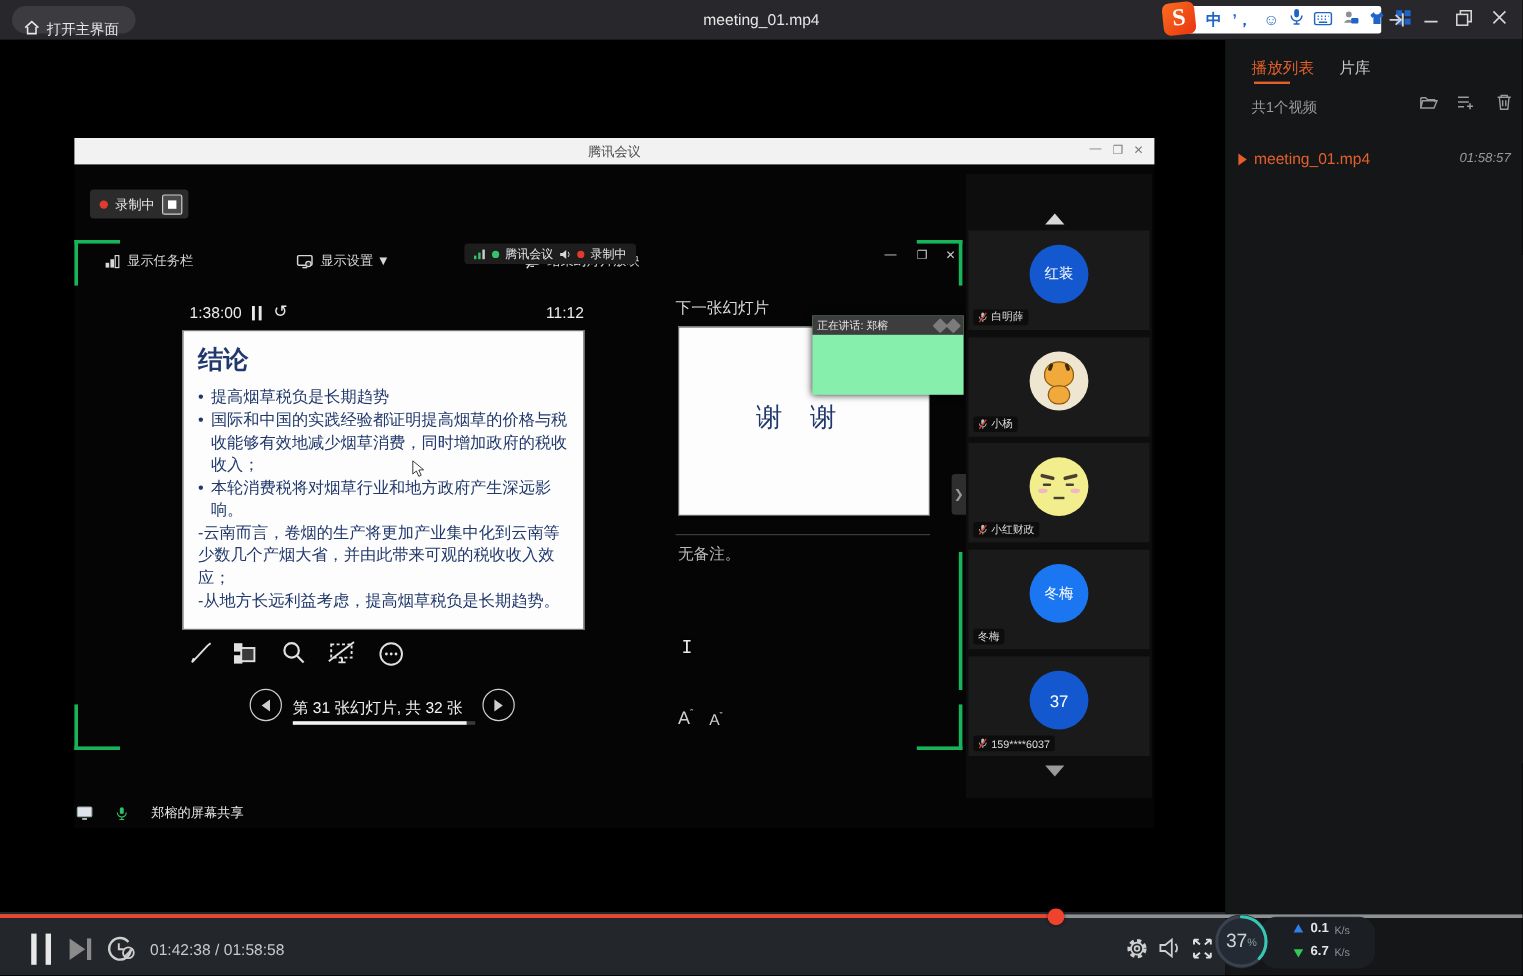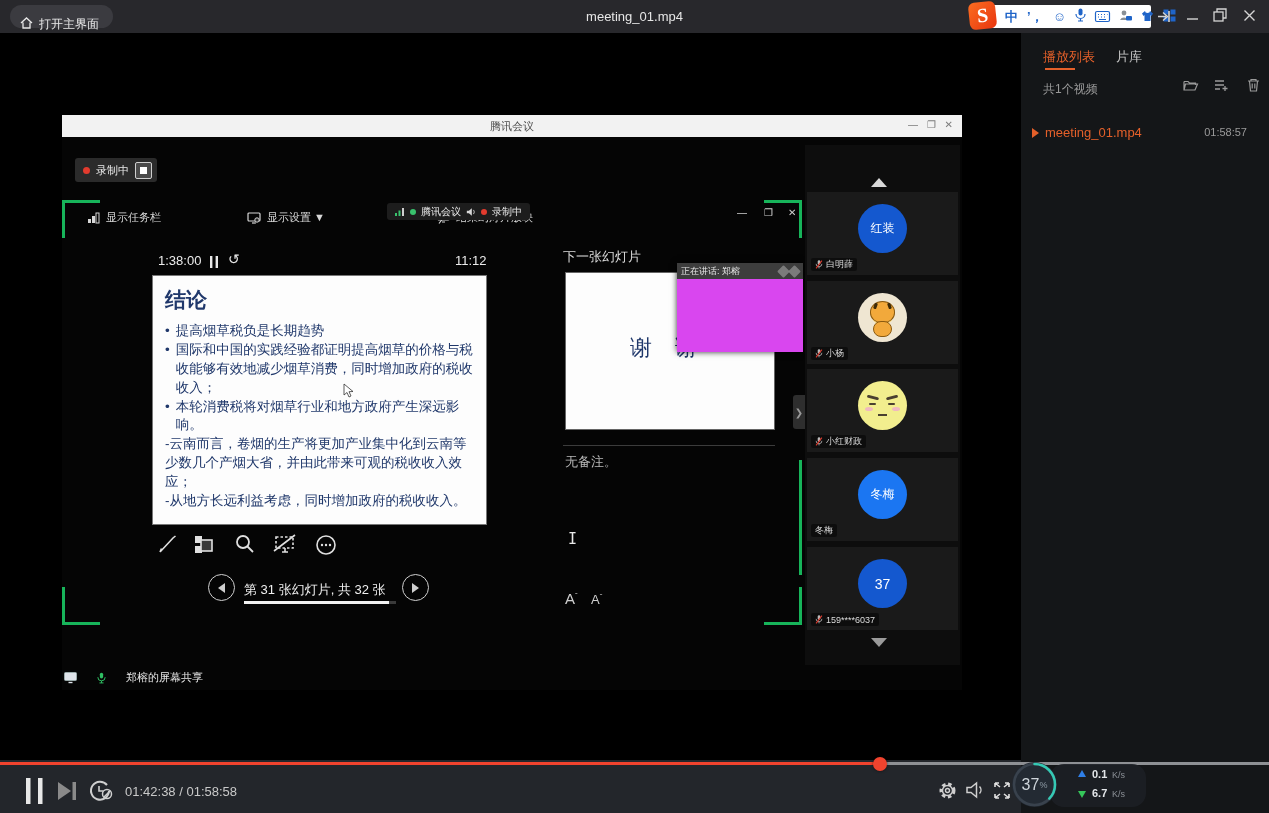--- a/index.html
+++ b/index.html
@@ -81,21 +81,21 @@
 
   #next-label{color:#dcdcdc;font-size:13px;}
   #next-slide{left:503px;top:157px;width:210px;height:158px;background:#fdfdfd;border:1px solid #666;}
   #next-slide-text{position:absolute;left:64px;top:60px;color:#20386b;font-size:22px;font-family:"DejaVu Serif","Liberation Serif",serif;letter-spacing:8px;}
   #notes-divider{left:501px;top:330px;width:212px;height:1px;background:#3c3c3c;}
   #notes-text{color:#b9b9b9;font-size:13px;}
   .fontbtn{color:#cfcfcf;font-family:"Liberation Serif",serif;}
   #panel-chevron{left:731px;top:280px;width:12px;height:34px;background:#2e2e2e;border-radius:3px 0 0 3px;color:#9a9a9a;font-size:10px;display:flex;align-items:center;justify-content:center;}
 
   
-  #spk{left:615px;top:148px;width:126px;height:89px;background:#d946ef;box-shadow:0 0 6px rgba(0,0,0,.8);}
+  #spk{left:615px;top:148px;width:126px;height:66px;background:#86efac;box-shadow:0 0 6px rgba(0,0,0,.8);}
   #spk-head{height:16px;background:#3d3d3d;display:flex;align-items:center;justify-content:space-between;padding:0 4px;}
   #spk-head .t{color:#e6e6e6;font-size:9px;}
   #spk-video{position:relative;height:73px;overflow:hidden;
     background:linear-gradient(#9aa7b5 0 14%, #7c4a1f 14% 100%);}
   .shelf-col{position:absolute;top:10px;bottom:0;width:3px;background:#5d3413;}
   .shelf-row{position:absolute;left:0;right:0;height:2px;background:#54300f;}
   .books{position:absolute;height:10px;background:repeating-linear-gradient(90deg,#24415e 0 3px,#7c2f1e 3px 6px,#b79a55 6px 9px,#3c5a38 9px 12px);opacity:.85;}
   #spk-person-hair{position:absolute;left:44px;top:28px;width:40px;height:46px;border-radius:20px 20px 6px 6px;background:#1d1712;}
   #spk-person-face{position:absolute;left:53px;top:38px;width:22px;height:26px;border-radius:10px;background:#caa17c;}
   #spk-name{position:absolute;left:3px;bottom:3px;height:13px;background:rgba(10,10,10,.72);border-radius:2px;display:flex;align-items:center;gap:3px;padding:0 5px;color:#eee;font-size:9px;}
@@ -298,21 +298,21 @@
           </div>
         <div class="bullet">
             <span class="bm">•</span>
             <span>国际和中国的实践经验都证明提高烟草的价格与税收能够有效地减少烟草消费，同时增加政府的税收收入；</span>
           </div>
         <div class="bullet">
             <span class="bm">•</span>
             <span>本轮消费税将对烟草行业和地方政府产生深远影响。</span>
           </div>
         <div class="plain">-云南而言，卷烟的生产将更加产业集中化到云南等少数几个产烟大省，并由此带来可观的税收收入效应；</div>
-        <div class="plain">-从地方长远利益考虑，同时增加政府的税收收入。</div>
+        <div class="plain">-从地方长远利益考虑，提高烟草税负是长期趋势。</div>
       </div>
     </div>
 
     <span class="abs ptool" style="left:95px;top:418px;">
       <svg width="22" height="22" viewBox="0 0 22 22">
           <path d="M3 19 L16 5 l2.5 -2 M3 19 l1.5 -3.5" stroke="#e0e0e0" stroke-width="1.6" fill="none"></path>
         </svg>
     </span>
     <span class="abs ptool" style="left:131px;top:419px;">
       <svg width="22" height="22" viewBox="0 0 22 22">
@@ -498,21 +498,21 @@
     </span>
     <span class="abs side-ico" style="left:226px;top:45px;">
       <svg width="13" height="14" viewBox="0 0 13 14">
           <path d="M1 3 h11 M4 3 V1.5 h5 V3 M2.5 3 L3.5 13 h6 L10.5 3 M5.2 5.5 v5 M7.8 5.5 v5" stroke="#9a9a9a" stroke-width="1.2" fill="none"></path>
         </svg>
     </span>
 
     <div id="pl-item" class="abs">
       <span class="abs" style="left:11px;top:10px;width:0;height:0;border-top:5px solid transparent;border-bottom:5px solid transparent;border-left:7px solid #e4602a;"></span>
       <span id="pl-name" class="abs" style="left:24px;top:7px;">meeting_01.mp4</span>
-      <span id="pl-dur" class="abs" style="right:22px;top:8px;">01:58:57</span>
+      <span id="pl-dur" class="abs" style="right:10px;top:8px;font-style:italic;">01:58:57</span>
     </div>
   </div>
 
   <div id="bottombar" class="abs"></div>
   <div id="progress-track" class="abs"></div>
   <div id="progress-fill" class="abs" style="width:880px;"></div>
   <div id="progress-knob" class="abs" style="left:873px;"></div>
 
   <span class="abs pbtn" style="left:26px;top:778px;">
     <svg width="17" height="26" viewBox="0 0 17 26">

